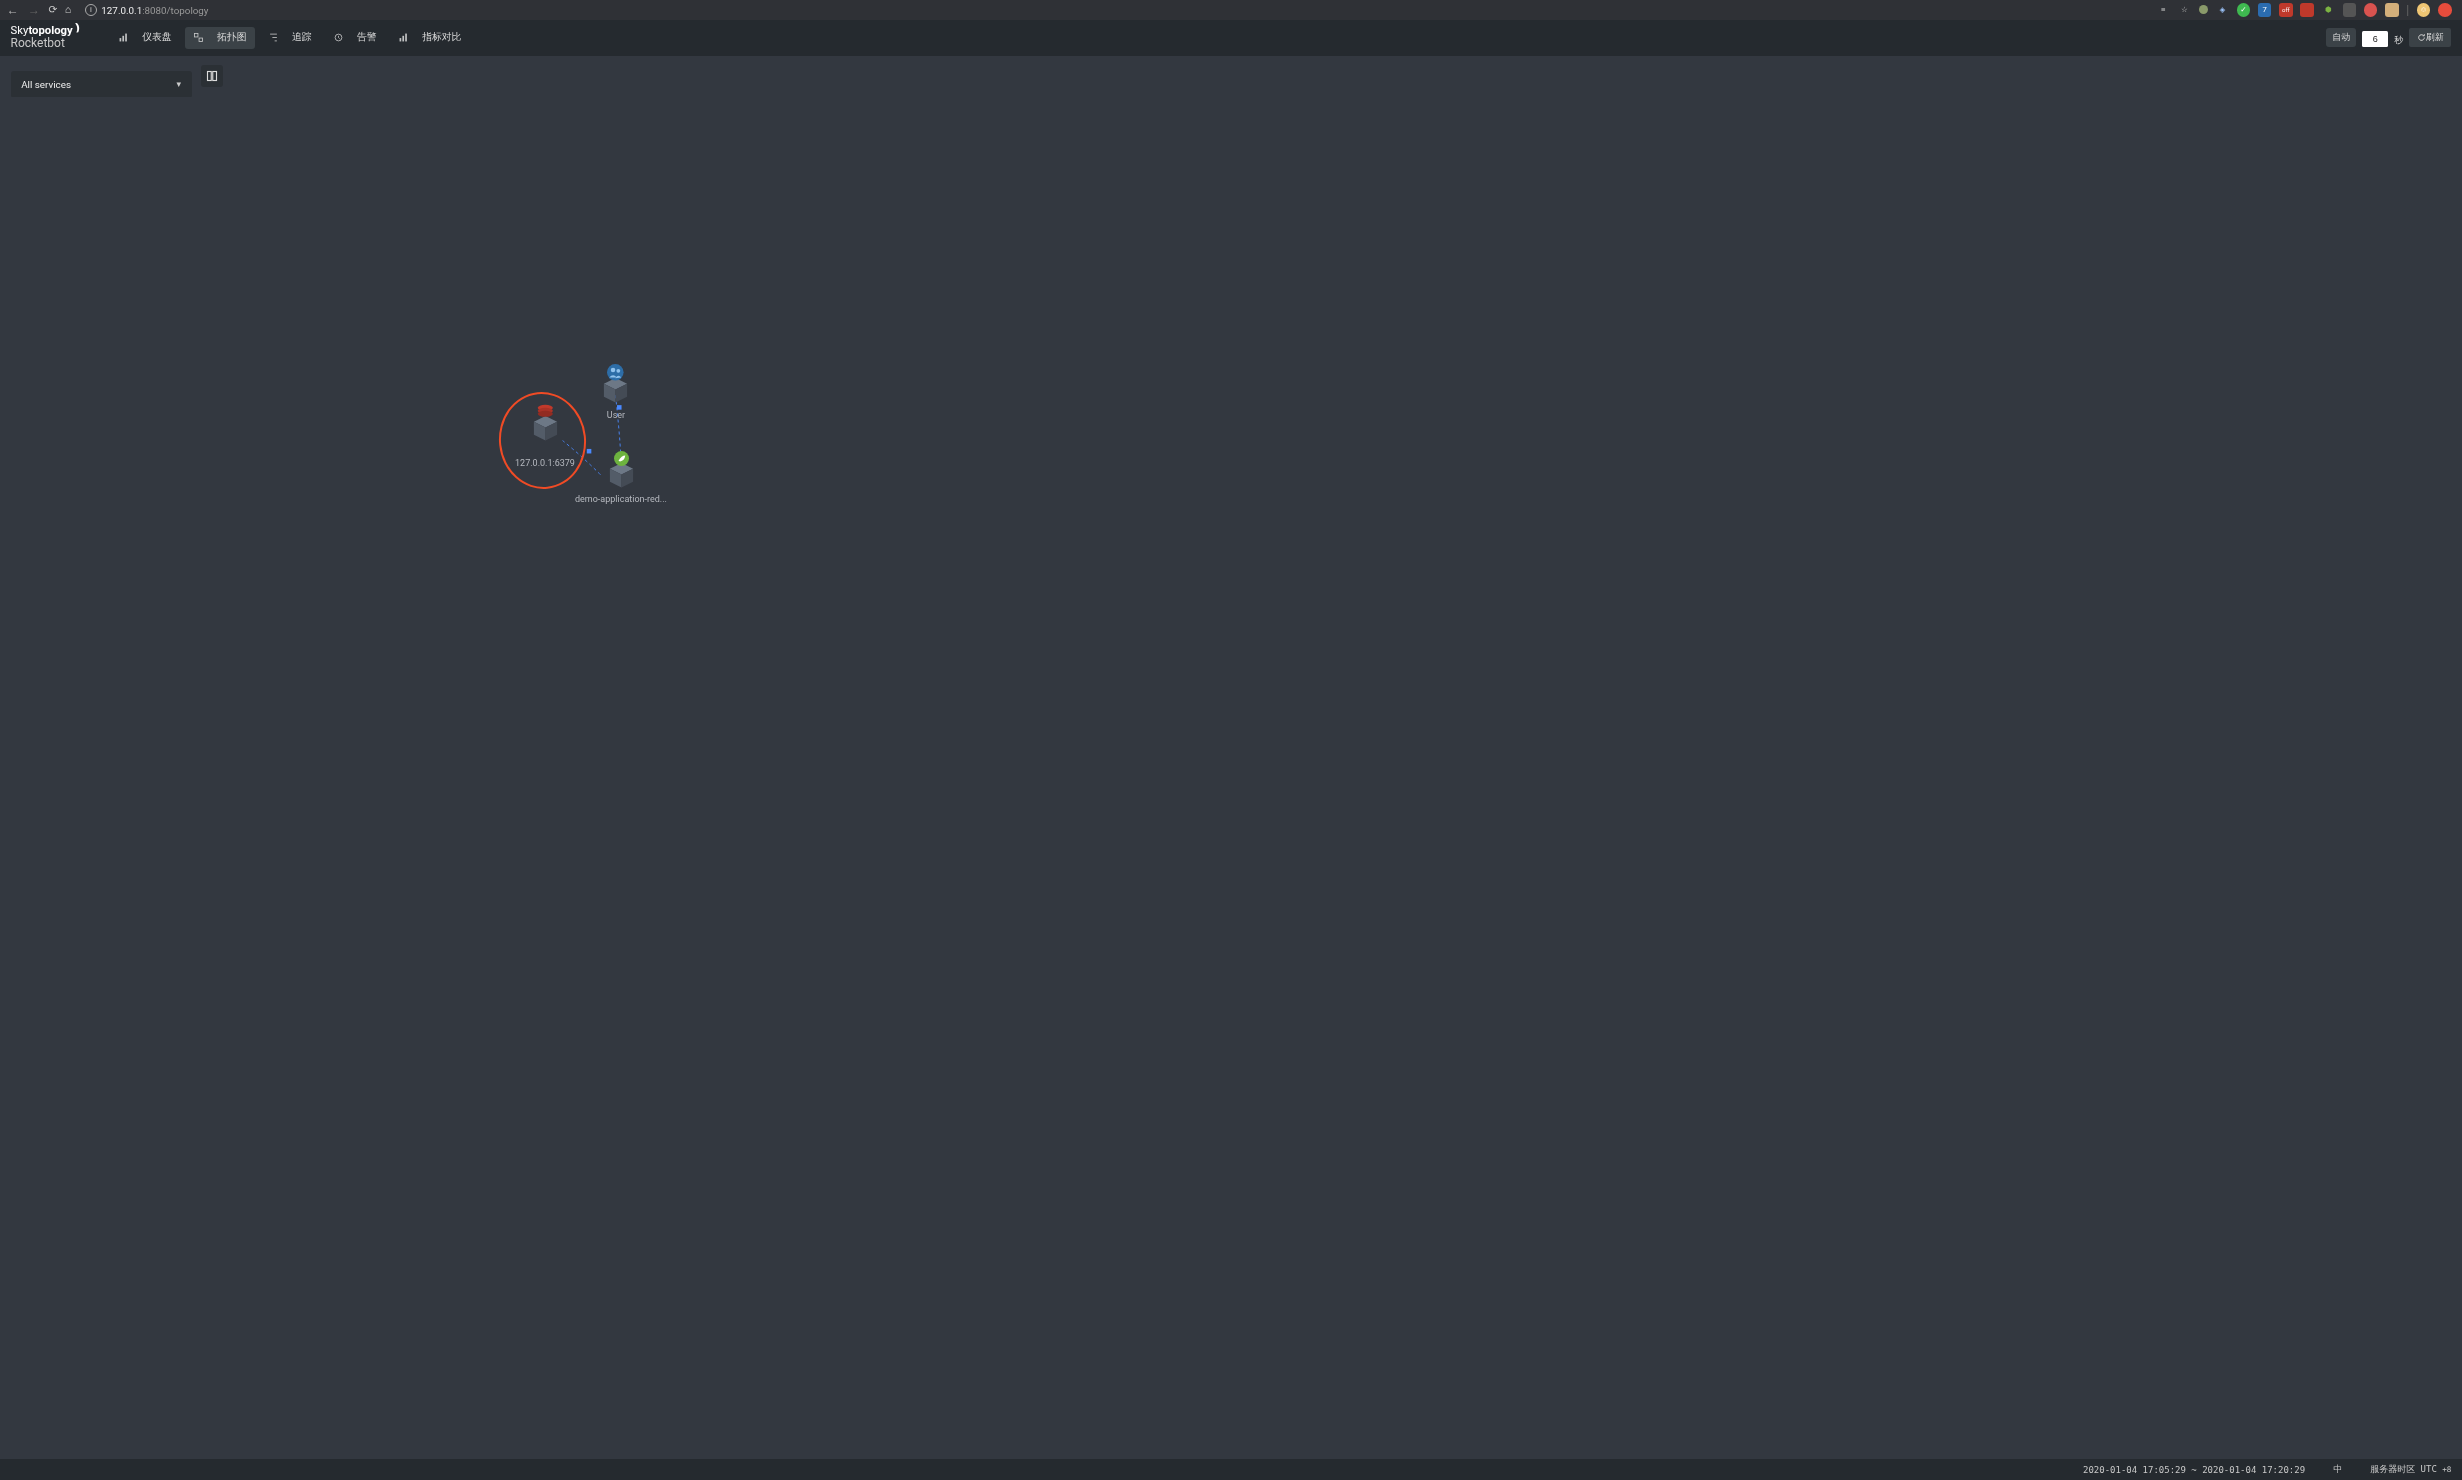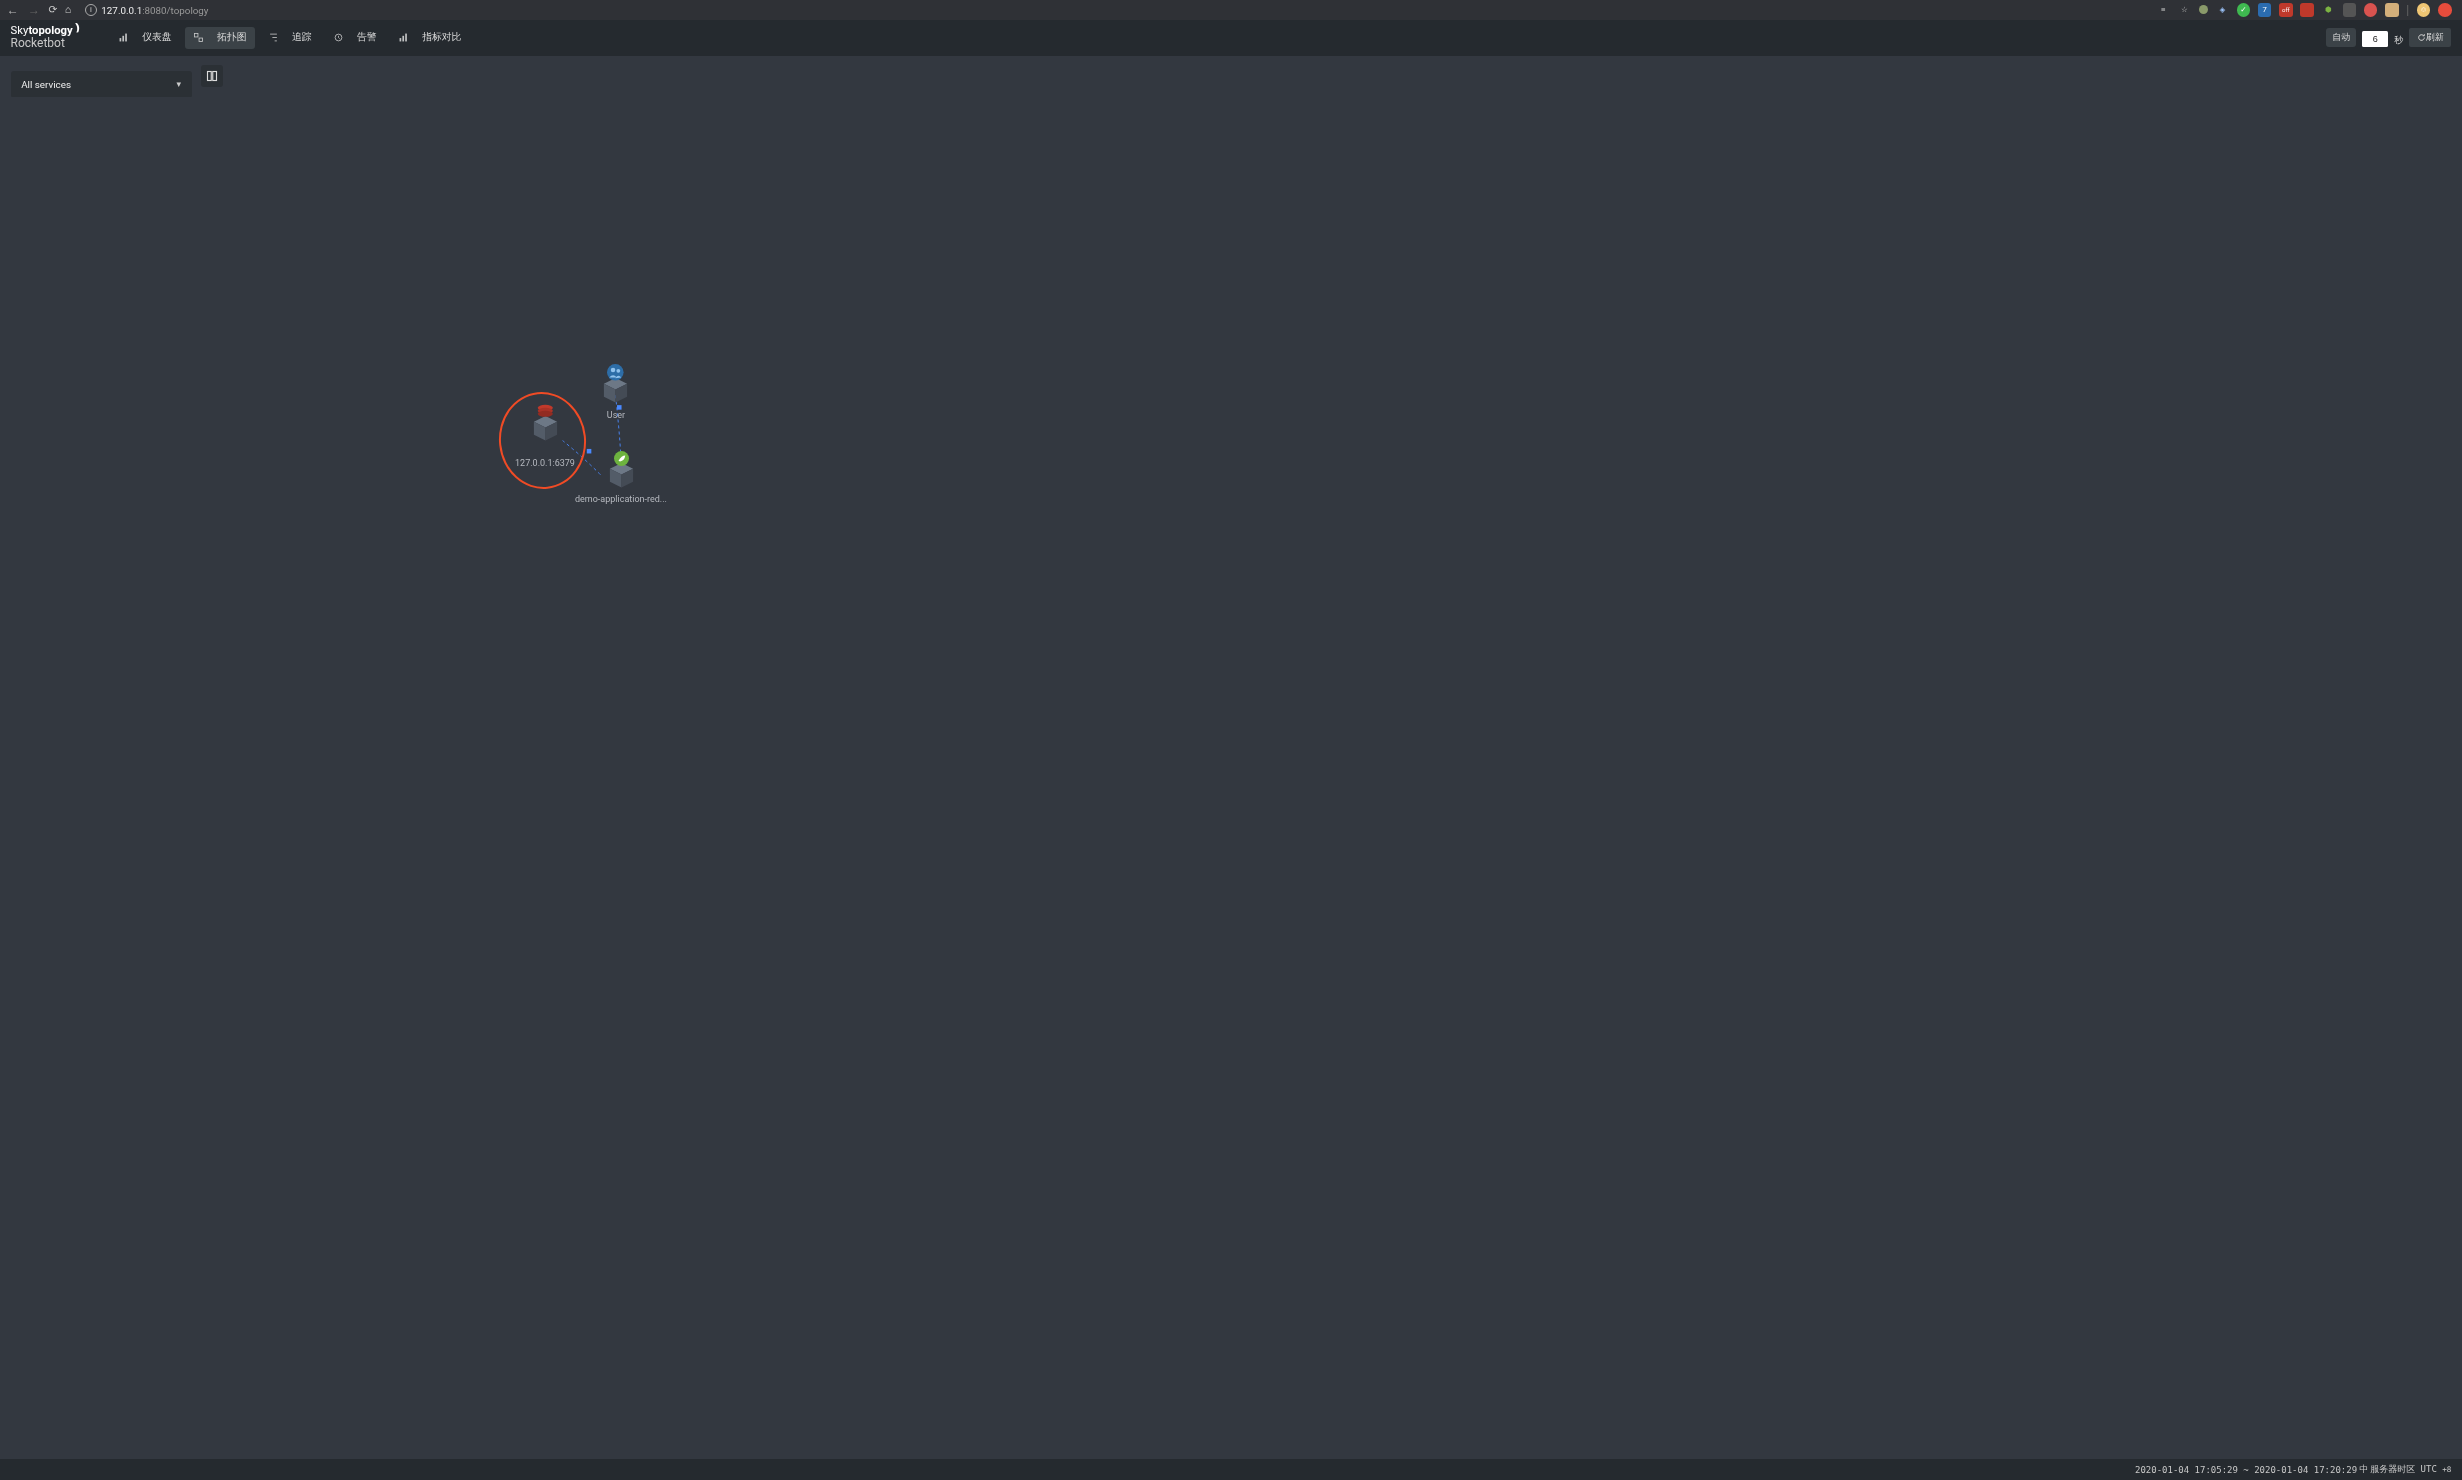--- a/index.html
+++ b/index.html
@@ -43,21 +43,21 @@
   .chevron-down { font-size:9px; color:#ccc; }
   .icon-btn { width:22.7px; height:22.7px; background:#2b3035; border-radius:3px; display:flex; align-items:center; justify-content:center; cursor:pointer; }
 
   
   .canvas { position: relative; flex:1; background:#333840; overflow:hidden; }
   .topo-svg { position:absolute; inset:0; width:100%; height:100%; }
   .node-label { position:absolute; color:#b6b9bf; font-size:9px; text-align:center; width:106px; transform:translateX(-50%); }
   .anno-circle { position:absolute; border:2.3px solid #f04b25; border-radius:50%; }
 
   
-  .footer { height: 21px; background:#252a2f; display:flex; align-items:center; justify-content:flex-end; gap:2px; padding:0 10.6px; font-family: "Menlo","Consolas",monospace; font-size:9px; color:#c8c8c8; }
+  .footer { height: 21px; background:#252a2f; display:flex; align-items:center; justify-content:flex-end; gap:28px; padding:0 10.6px; font-family: "Menlo","Consolas",monospace; font-size:9px; color:#c8c8c8; }
   .footer .lang { cursor:pointer; }
   .footer .tz { cursor:pointer; }
 
   
   .cube { width:29px; height:29px; }
 </style>
 </head>
 <body>
 
 <div class="browser-bar">

